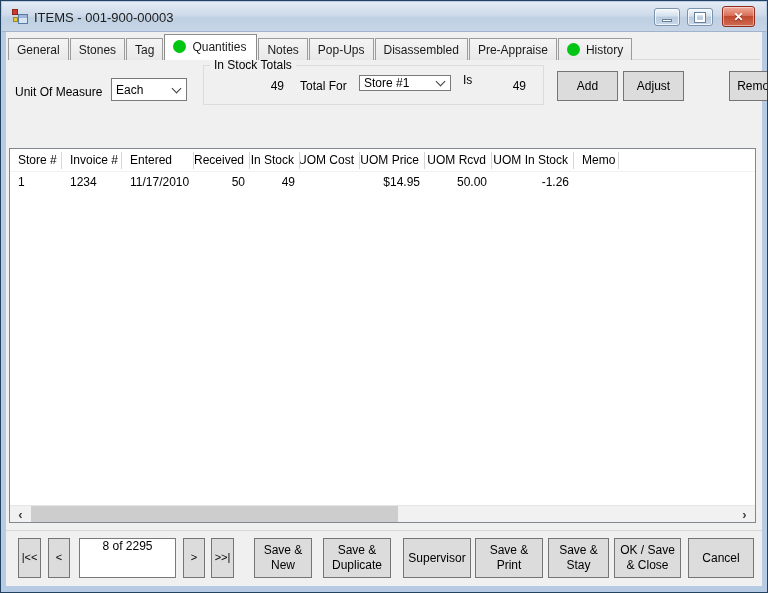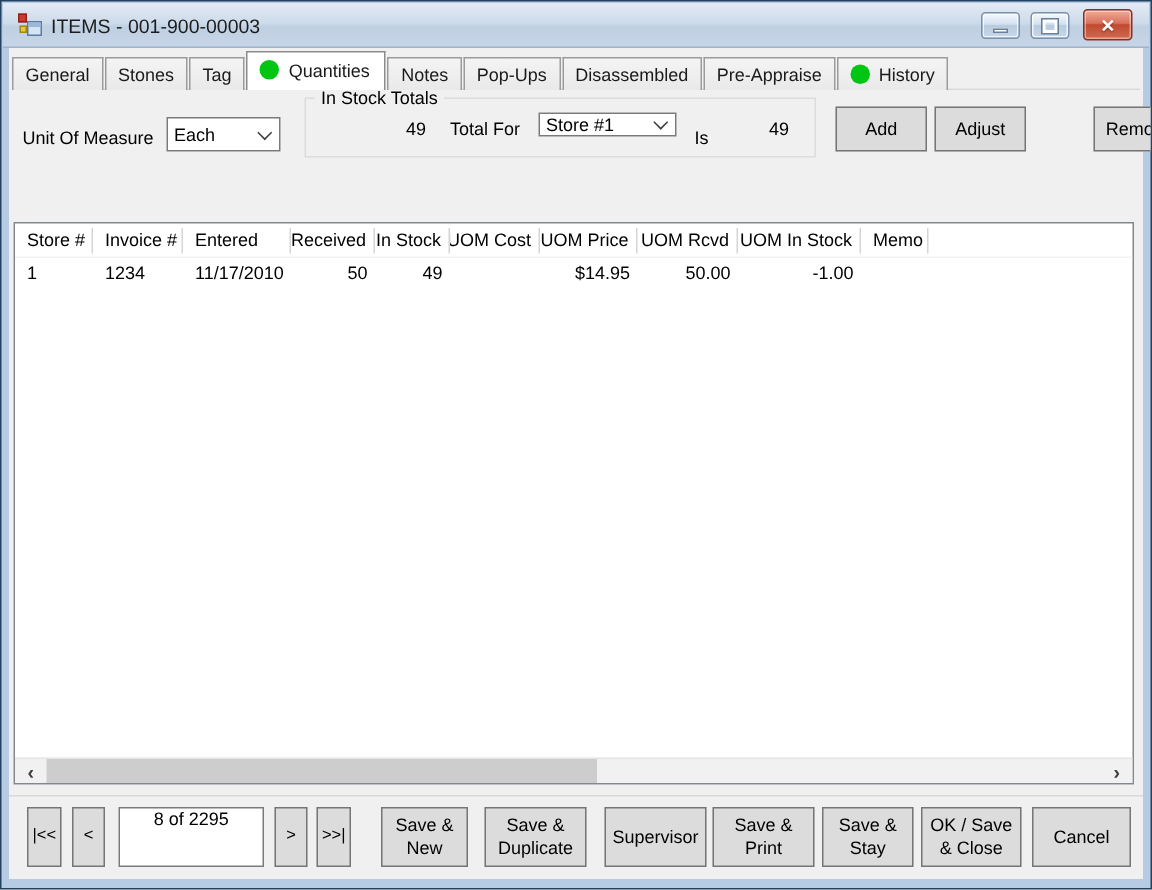--- a/index.html
+++ b/index.html
@@ -62,21 +62,21 @@
     display:flex; align-items:center; padding-left:4px; cursor:default;
   }
   .combobox .chev { position:absolute; right:6px; top:50%; width:7px; height:7px; margin-top:-5px;
     border-right:1.5px solid #3c3c3c; border-bottom:1.5px solid #3c3c3c; transform:rotate(45deg); }
   #combo-uom { left:105px; top:46px; width:76px; height:23px; }
   #groupbox { position:absolute; left:197px; top:33px; width:341px; height:40px; border:1px solid #dcdcdc; }
   #group-title { position:absolute; left:6px; top:-8px; background:#f0f0f0; padding:0 4px; white-space:nowrap; }
   #group-total { position:absolute; left:28px; top:13px; width:52px; text-align:right; }
   #total-for-label { position:absolute; left:96px; top:13px; white-space:nowrap; }
   #combo-store { left:155px; top:9px; width:92px; height:16px; position:absolute; }
-  #is-label { position:absolute; left:259px; top:19px; }
+  #is-label { position:absolute; left:259px; top:7px; }
   #store-total { position:absolute; left:282px; top:13px; width:40px; text-align:right; }
   .btn {
     position:absolute; background:#dcdcdc; border:1px solid #757575;
     display:flex; align-items:center; justify-content:center; text-align:center;
     white-space:pre-line; line-height:1.25; cursor:default; color:#000;
   }
   #btn-add    { left:551px; top:39px; width:61px; height:30px; }
   #btn-adjust { left:617px; top:39px; width:61px; height:30px; }
   #btn-remove { left:683px; top:39px; width:61px; height:30px;margin-left:40px; }
   
@@ -210,21 +210,21 @@
       </div>
       <div class="trow">
         <div class="tcell c0 al">1</div>
         <div class="tcell c1 al">1234</div>
         <div class="tcell c2 al">11/17/2010</div>
         <div class="tcell c3 ar">50</div>
         <div class="tcell c4 ar">49</div>
         <div class="tcell c5 ar"></div>
         <div class="tcell c6 ar">$14.95</div>
         <div class="tcell c7 ar">50.00</div>
-        <div class="tcell c8 ar">-1.00</div>
+        <div class="tcell c8 ar">-1.26</div>
         <div class="tcell c9 al"></div>
       </div>
       <div id="hscroll">
         <div class="scroll-arrow" id="arrow-left">‹</div>
         <div id="hthumb"></div>
         <div class="scroll-arrow" id="arrow-right">›</div>
       </div>
     </div>
 
     <div id="footer-sep"></div>

